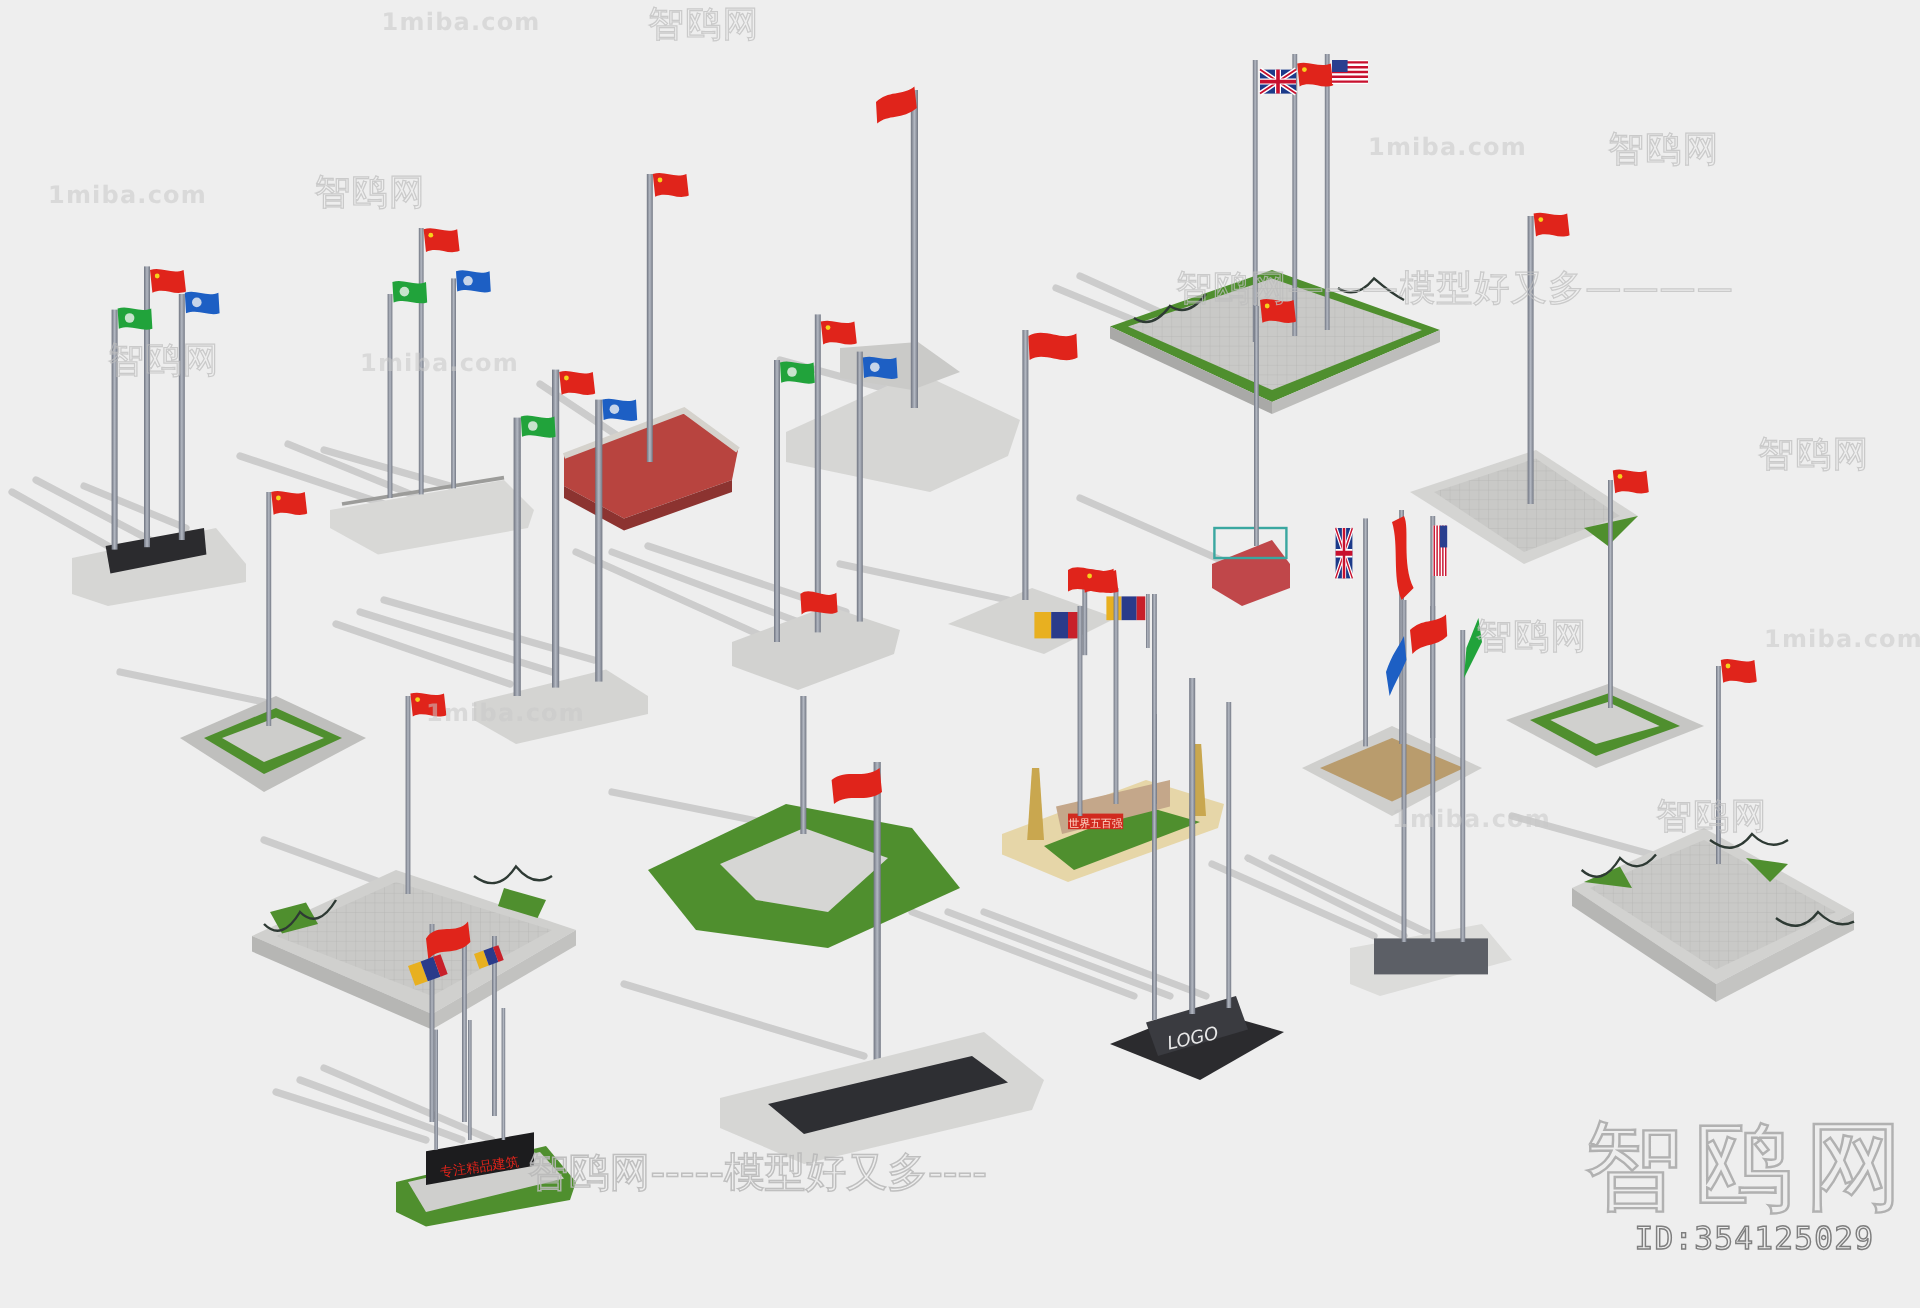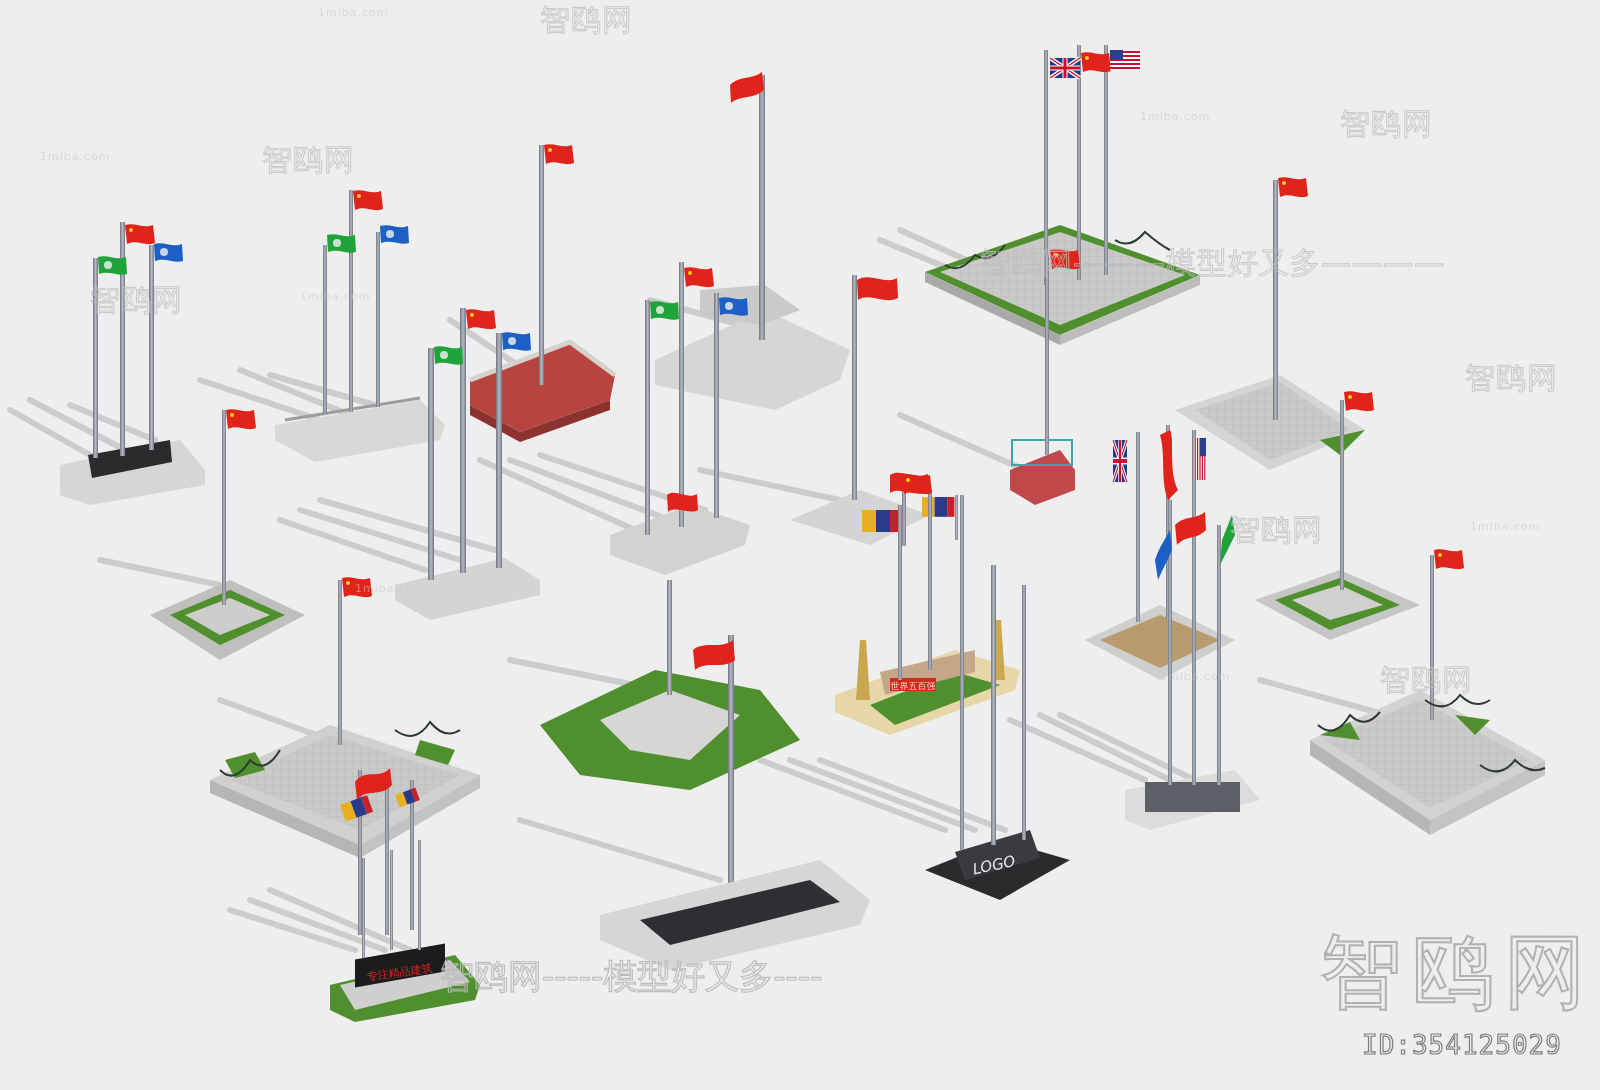--- a/index.html
+++ b/index.html
@@ -1,22 +1,22 @@
 <!DOCTYPE html>
 <html><head>
 <meta charset="utf-8">
 <style>
   html,body{margin:0;padding:0;}
   body{width:1600px;height:1090px;overflow:hidden;background:#eeeeee;font-family:"DejaVu Sans",sans-serif;position:relative;}
   #scene{position:absolute;left:0;top:0;width:1600px;height:1090px;}
   .wm{position:absolute;color:rgba(200,200,200,0.55);white-space:nowrap;font-family:"DejaVu Sans",sans-serif;letter-spacing:1px;}
-  .wm.small{font-size:11px;}
+  .wm.small{font-size:20px;font-weight:bold;}
   .wm.cn{font-size:30px;color:transparent;-webkit-text-stroke:1px rgba(190,190,190,0.75);}
   .big-logo{position:absolute;left:1320px;top:918px;font-size:82px;color:transparent;-webkit-text-stroke:2px rgba(170,170,170,0.9);letter-spacing:10px;font-family:"DejaVu Sans",sans-serif;}
-  .model-id{position:absolute;left:1362px;top:1018px;font-size:26px;color:transparent;-webkit-text-stroke:1.2px rgba(120,120,120,0.95);font-family:"DejaVu Sans Mono",monospace;letter-spacing:1px;margin-top:12px;}
+  .model-id{position:absolute;left:1362px;top:1018px;font-size:26px;color:transparent;-webkit-text-stroke:1.2px rgba(120,120,120,0.95);font-family:"DejaVu Sans Mono",monospace;letter-spacing:1px;}
   .bottom-wm{position:absolute;left:440px;top:954px;font-size:34px;color:transparent;-webkit-text-stroke:1.2px rgba(185,185,185,0.9);white-space:nowrap;}
   .sign-text{font-family:"DejaVu Sans",sans-serif;}
 </style>
 </head>
 <body>
 
 <svg id="scene" viewBox="0 0 1600 1090" xmlns="http://www.w3.org/2000/svg">
   <defs>
     <linearGradient id="pole" x1="0" x2="1">
       <stop offset="0" stop-color="#6f7480"></stop>
@@ -328,21 +328,21 @@
     <text class="sign-text" x="400" y="976" font-size="11" fill="#e0241b" text-anchor="middle" transform="rotate(-8 400 976)">专注精品建筑</text>
   </g>
 </svg>
 
 <div class="wm small" style="left:318px;top:6px;">1miba.com</div>
 <div class="wm cn" style="left:540px;top:0px;">智鸥网</div>
 <div class="wm small" style="left:40px;top:150px;">1miba.com</div>
 <div class="wm cn" style="left:262px;top:140px;">智鸥网</div>
 <div class="wm small" style="left:1140px;top:110px;">1miba.com</div>
 <div class="wm cn" style="left:1340px;top:104px;">智鸥网</div>
-<div class="wm cn" style="left:980px;top:220px;margin-top:23px;">智鸥网———模型好又多————</div>
+<div class="wm cn" style="left:980px;top:220px;">智鸥网———模型好又多————</div>
 <div class="wm cn" style="left:90px;top:280px;">智鸥网</div>
 <div class="wm small" style="left:300px;top:290px;">1miba.com</div>
 <div class="wm cn" style="left:1465px;top:358px;">智鸥网</div>
 <div class="wm cn" style="left:1230px;top:510px;">智鸥网</div>
 <div class="wm small" style="left:1470px;top:520px;">1miba.com</div>
 <div class="wm small" style="left:355px;top:582px;">1miba.com</div>
 <div class="wm small" style="left:1160px;top:670px;">1miba.com</div>
 <div class="wm cn" style="left:1380px;top:660px;">智鸥网</div>
 
 <div class="bottom-wm">智鸥网-----模型好又多----</div>

